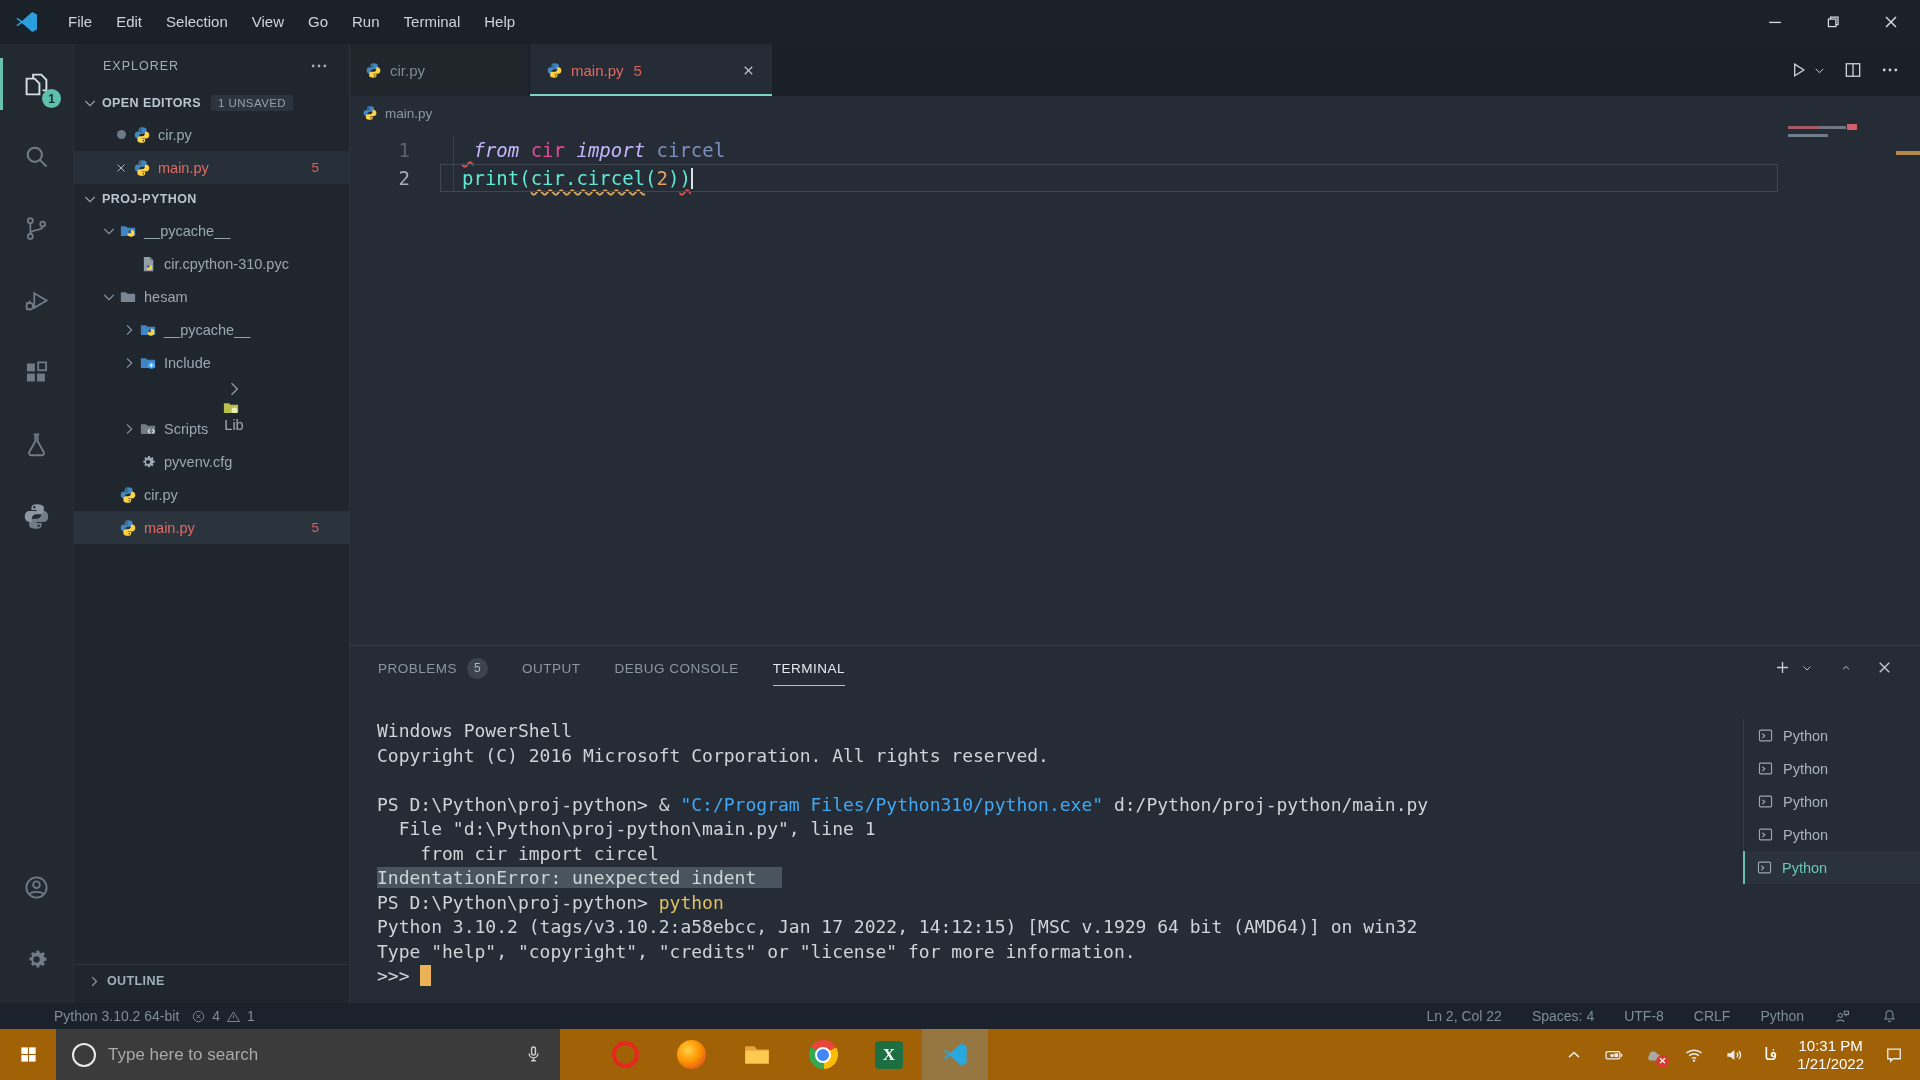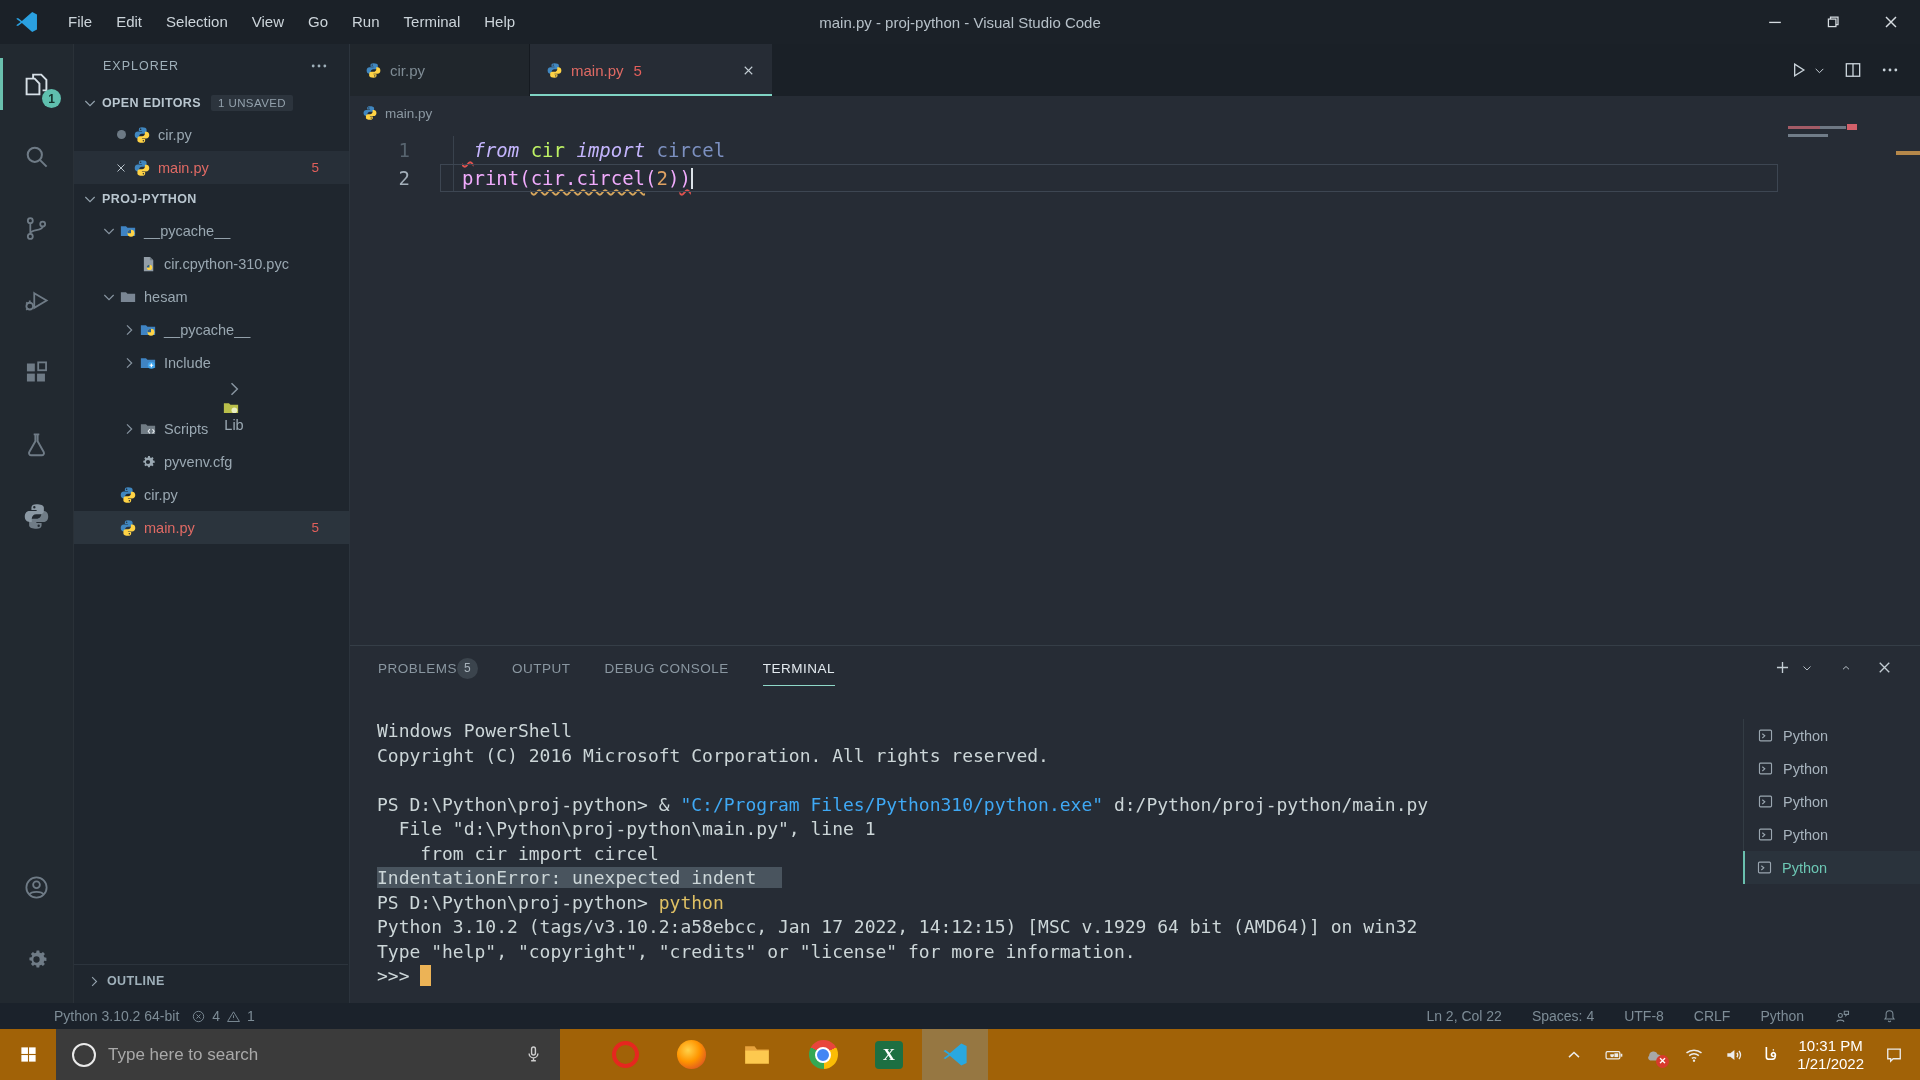--- a/index.html
+++ b/index.html
@@ -70,37 +70,37 @@
   .breadcrumb .ic{width:16px;height:16px;}
   .code{position:relative;font-family:"DejaVu Sans Mono",monospace;font-size:19px;line-height:28px;margin-top:6px;}
   .code-row{display:flex;align-items:center;height:28px;position:relative;}
   .code-num{width:61px;text-align:right;color:#57646f;flex:0 0 61px;}
   .code-row.current .code-num{color:#a3afb9;}
   .code-text{margin-left:52px;white-space:pre;color:#c9d3da;}
   .current-box{position:absolute;left:91px;right:142px;top:0;bottom:0;border:1px solid #3d4652;pointer-events:none;}
   .indent-guide{position:absolute;left:453px;top:0;width:1px;height:56px;background:#39424d;}
   .tok{white-space:pre;}
   .kw{color:#c4b5fd;font-style:italic;}
-  .mod{color:#bef264;}
+  .mod{color:#ec4899;}
   .id{color:#7c90c0;}
-  .fn{color:#f0abfc;}
+  .fn{color:#5eead4;}
   .num{color:#dfa263;}
   .plain{color:#c9d3da;}
   .sq-red{text-decoration:underline wavy #e0524f;text-decoration-skip-ink:none;text-underline-offset:4px;text-decoration-thickness:1.5px;}
   .sq-yellow{text-decoration:underline wavy #d7a65c;text-decoration-skip-ink:none;text-underline-offset:4px;text-decoration-thickness:1.5px;}
   .caret{display:inline-block;width:2px;height:21px;background:#dbe2e8;vertical-align:-4px;}
   .mm1{position:absolute;left:1439px;top:82px;width:58px;height:3px;background:linear-gradient(90deg,#a35b66 0 55%,#6e7884 55% 100%);}
   .mm2{position:absolute;left:1439px;top:90px;width:40px;height:3px;background:#707c88;}
   .mm-dot{position:absolute;left:1498px;top:80px;width:10px;height:6px;background:#d2606a;}
   .mm-orange{position:absolute;left:1547px;top:107px;width:26px;height:4px;background:#b5884a;}
 
   
   .panel{position:absolute;left:349px;top:645px;right:0;bottom:77px;background:#262c35;border-top:1px solid #353e47;}
   .ptabs{height:44px;display:flex;align-items:center;padding-left:29px;gap:34px;}
-  .ptab{font-size:13.5px;letter-spacing:.5px;color:#8a97a1;display:flex;align-items:center;gap:0;height:44px;position:relative;}
+  .ptab{font-size:13.5px;letter-spacing:.5px;color:#8a97a1;display:flex;align-items:center;gap:10px;height:44px;position:relative;}
   .ptab.active{color:#e3eaef;}
   .ptab.active::after{content:'';position:absolute;bottom:4px;left:0;right:0;height:1.5px;background:#8fd8c8;}
   .pbadge{width:21px;height:21px;border-radius:50%;background:#3b444d;color:#a9b4bd;font-size:12px;display:flex;align-items:center;justify-content:center;}
   .pactions{position:absolute;top:12px;right:26px;display:flex;align-items:center;gap:23px;color:#c3cdd4;}
   .pactions svg{width:19px;height:19px;}
   .pactions .small{width:12px;height:12px;margin-left:-14px;}
   .term{position:absolute;left:28px;top:73px;font-family:"DejaVu Sans Mono",monospace;font-size:18px;line-height:24.5px;color:#ccd6d8;}
   .tline{white-space:pre;min-height:24.5px;}
   .t-cyan{color:#3fa9f5;}
   .t-yellow{color:#dfc064;}
@@ -363,21 +363,20 @@
     <div class="menubar" id="menubar">
         <span class="menu-item">File</span>
         <span class="menu-item">Edit</span>
         <span class="menu-item">Selection</span>
         <span class="menu-item">View</span>
         <span class="menu-item">Go</span>
         <span class="menu-item">Run</span>
         <span class="menu-item">Terminal</span>
         <span class="menu-item">Help</span>
       </div>
-    <div class="tb-title">main.py - proj-python - Visual Studio Code</div>
     <div class="win-btns">
       <div class="win-btn">
           <svg viewBox="0 0 24 24">
             <use href="#i-min"></use>
           </svg>
         </div>
       <div class="win-btn">
           <svg viewBox="0 0 24 24">
             <use href="#i-restore"></use>
           </svg>

